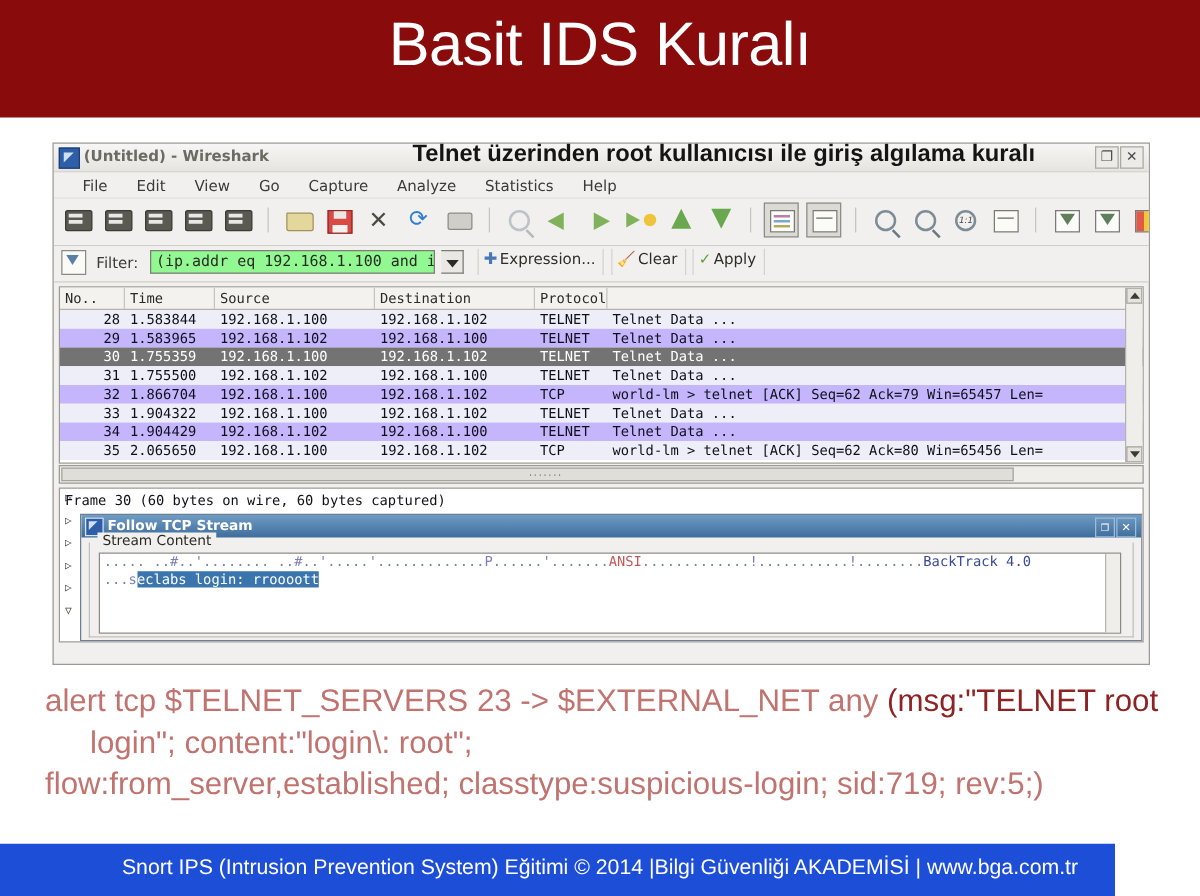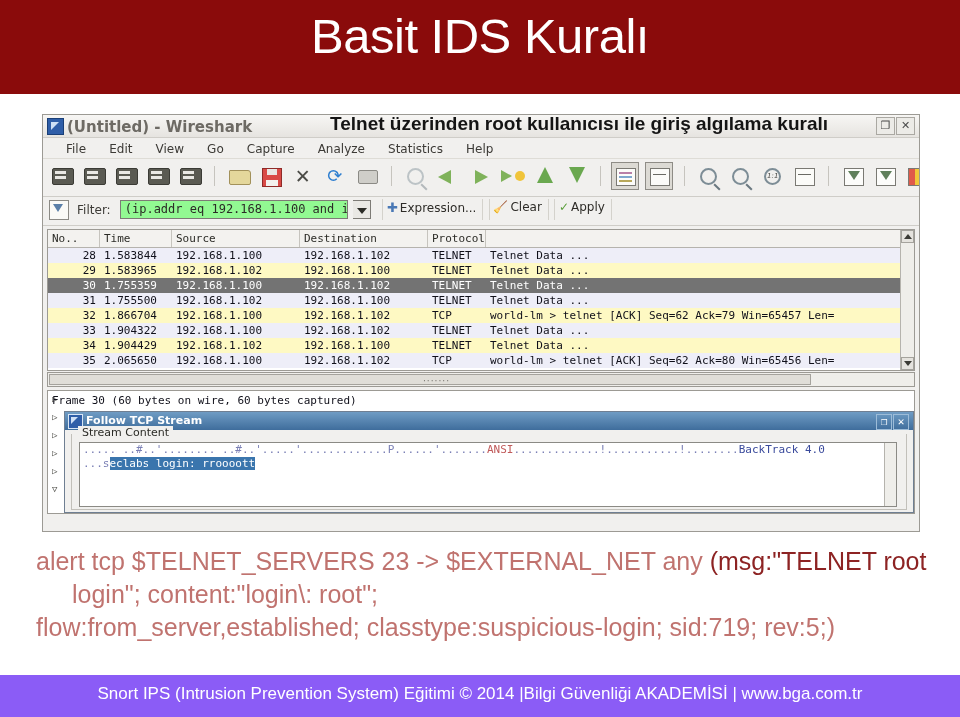--- a/index.html
+++ b/index.html
@@ -41,21 +41,21 @@
   #ws-titlebar .ws-logo{
     position:absolute;left:4px;top:3px;width:15px;height:15px;
     background:#2f5ea8;border:1px solid #1a3f77;
   }
   #ws-titlebar .ws-logo:after{
     content:"";position:absolute;left:3px;top:3px;
     width:0;height:0;border-left:8px solid #cfe0f5;border-bottom:8px solid transparent;
   }
   #ws-titlebar .ws-title{
     position:absolute;left:24px;top:3px;
-    font-size:15px;font-weight:bold;color:#6d6a64;white-space:nowrap;
+    font-size:12px;font-weight:bold;color:#6d6a64;white-space:nowrap;
   }
   .win-btn{
     position:absolute;top:2px;width:17px;height:16px;
     background:#ecebe7;border:1px solid #aaa8a2;
     font-size:11px;color:#4a4a4a;text-align:center;line-height:15px;
   }
   #btn-restore{right:24px;}
   #btn-close{right:4px;}
 
   #ws-menubar{
@@ -159,21 +159,21 @@
   #packet-head{
     display:flex;height:17px;background:#f3f2ef;border-bottom:1px solid #b5b3ad;
     font-size:11px;color:#2b2b26;
   }
   #packet-head .col{
     padding:2px 0 0 4px;border-right:1px solid #c6c4be;box-sizing:border-box;overflow:hidden;white-space:nowrap;
   }
   .prow{display:flex;height:15px;font-size:11px;color:#10101a;}
   .prow .col{padding:1px 0 0 4px;box-sizing:border-box;overflow:hidden;white-space:nowrap;}
   .prow.even{background:#eeeef8;}
-  .prow.odd{background:#fef9c3;}
+  .prow.odd{background:#c4b5fd;}
   .prow.sel{background:#737373;color:#ffffff;}
   .prow .c-no{text-align:right;padding-right:4px;}
   .c-no{width:52px;}
   .c-time{width:72px;}
   .c-src{width:128px;}
   .c-dst{width:128px;}
   .c-proto{width:58px;}
   .c-info{flex:1;}
   #plist-scroll{
     position:absolute;right:0;top:0;width:13px;height:100%;
@@ -262,22 +262,22 @@
     position:absolute;left:36px;top:545px;width:900px;
     font-family:"Liberation Sans", sans-serif;
     font-size:25px;line-height:33px;
   }
   #rule-block .r-light{color:#c0736f;}
   #rule-block .r-dark{color:#8d2323;}
   #rule-block .line2{padding-left:36px;}
 
   
   #footer{
-    position:absolute;left:0;bottom:0;width:960px;height:42px;
-    background:#8b5cf6;
+    position:absolute;left:0;bottom:0;width:892px;height:42px;
+    background:#1d4ed8;
   }
   #footer .f-text{
     position:absolute;left:0;top:9px;width:960px;text-align:center;
     color:#ffffff;font-size:17px;white-space:nowrap;
   }
 </style>
 </head>
 <body>
 
 <div id="title-banner">

